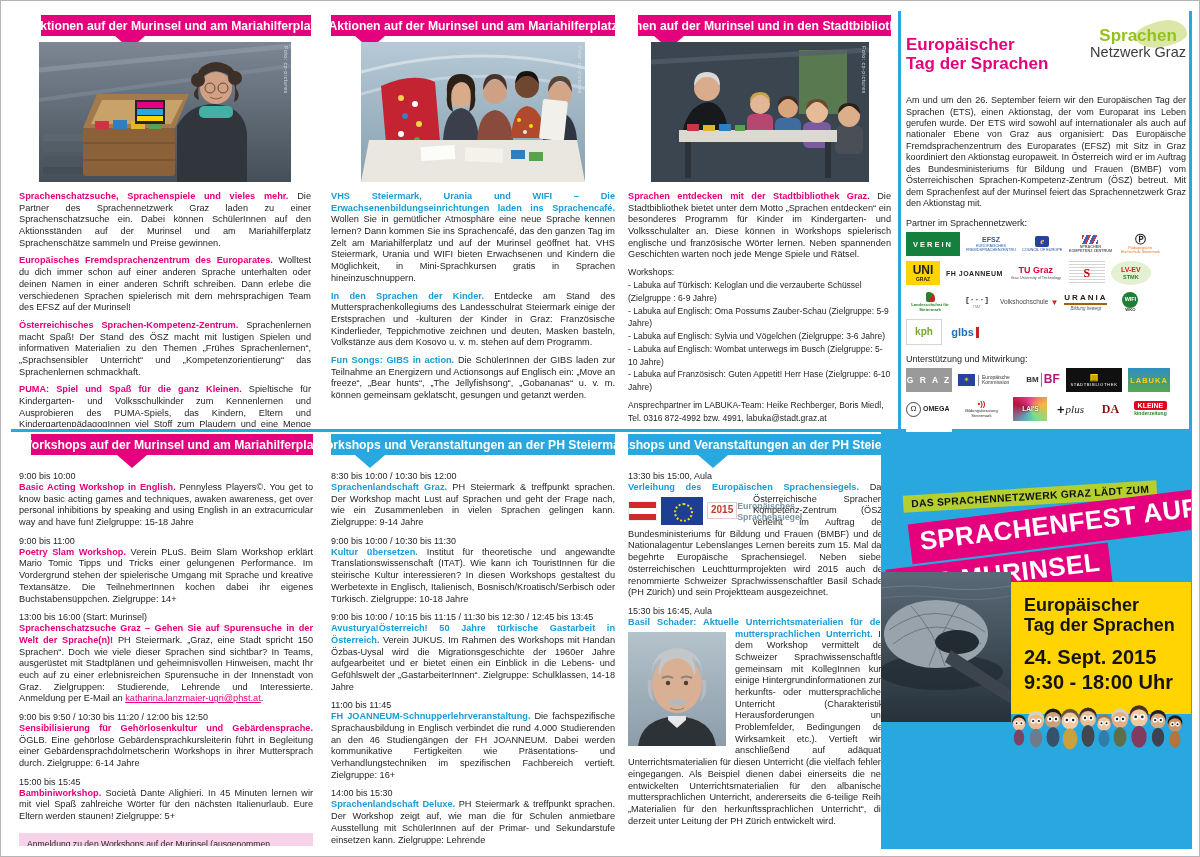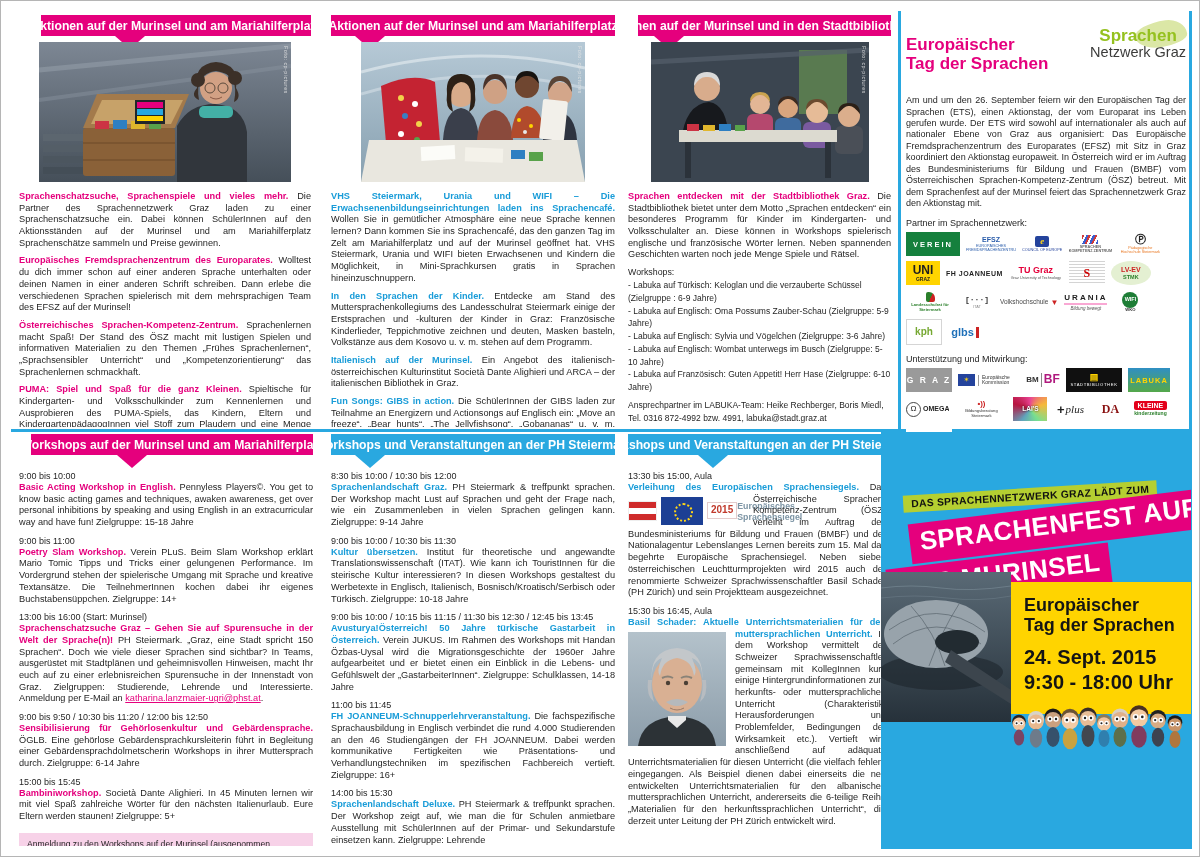--- a/index.html
+++ b/index.html
@@ -111,21 +111,21 @@
   [data-name="logo-lv-ev-stmk"] .t1{color:#c22;font-size:7px}
   [data-name="logo-lv-ev-stmk"] .t2{color:#2a7f2a;font-size:5.5px;font-weight:bold}
   [data-name="logo-landesschulrat"]::before{content:"";width:9px;height:10px;
       background:linear-gradient(115deg,#2a7f2a 55%,#c22 55%);border-radius:2px 6px 2px 2px}
   [data-name="logo-landesschulrat"] .t2{color:#2a7f2a;width:48px;font-weight:bold;font-size:4.2px}
   [data-name="logo-itat"] .t1{font-family:"Liberation Mono",monospace;font-size:8px;color:#333}
   [data-name="logo-itat"] .t2{color:#888}
   [data-name="logo-volkshochschule"]{flex-direction:row;gap:2px}
   [data-name="logo-volkshochschule"] .t1{font-size:6.5px;color:#4a4a4a;font-weight:normal}
   [data-name="logo-volkshochschule"] .t2{color:#c22;font-size:8px;margin:0}
-  [data-name="logo-urania"] .t1{font-size:8px;letter-spacing:2px;border-bottom:2px solid #f9a8d4;padding-bottom:1px}
+  [data-name="logo-urania"] .t1{font-size:8px;letter-spacing:2px;border-bottom:2px solid #a16207;padding-bottom:1px}
   [data-name="logo-urania"] .t2{font-style:italic;font-size:4.5px;color:#555}
   [data-name="logo-wifi"] .t1{background:#1e7d36;color:#fff;border-radius:50%;width:16px;height:16px;
       display:flex;align-items:center;justify-content:center;font-size:5.5px}
   [data-name="logo-wifi"] .t2{font-size:4.2px;font-weight:bold;color:#333;margin:0}
   [data-name="logo-kph"]{border:1px solid #d5d5d5}
   [data-name="logo-kph"] .t1{color:#76a832;font-size:10px}
   [data-name="logo-glbs"] .t1{color:#1d6fb8;font-size:11px;border-right:3px solid #c22;padding-right:2px}
   [data-name="logo-graz"]{background:#9a9a9a;width:46px}
   [data-name="logo-graz"] .t1{color:#fff;font-size:8.5px;letter-spacing:2px}
   [data-name="logo-eu-kommission"]{flex-direction:row;gap:3px}
@@ -285,21 +285,20 @@
         <rect x="150" y="108" width="14" height="9" fill="#2e7fc2"></rect>
           <rect x="168" y="110" width="14" height="9" fill="#58a24a"></rect>
       </svg>
       <span class="credit" data-name="photo-credit">Foto: cp-pictures</span>
     </figure>
 
       <p class="item" data-name="info-paragraph"><span class="lead c-blue" data-name="paragraph-lead">VHS Steiermark, Urania und WIFI – Die Erwachsenenbildungseinrichtungen laden ins Sprachencafé.</span> <span data-name="paragraph-text">Wollen Sie in gemütlicher Atmosphäre eine neue Sprache kennen lernen? Dann kommen Sie ins Sprachencafé, das den ganzen Tag im Zelt am Mariahilferplatz und auf der Murinsel geöffnet hat. VHS Steiermark, Urania und WIFI bieten Erwachsenen und Kindern die Möglichkeit, in Mini-Sprachkursen gratis in Sprachen hineinzuschnuppern.</span></p>
 
       <p class="item" data-name="info-paragraph"><span class="lead c-blue" data-name="paragraph-lead">In den Sprachen der Kinder.</span> <span data-name="paragraph-text">Entdecke am Stand des Muttersprachenkollegiums des Landesschulrat Steiermark einige der Erstsprachen und -kulturen der Kinder in Graz: Französische Kinderlieder, Teppichmotive zeichnen und deuten, Masken basteln, Volkstänze aus dem Kosovo u. v. m. stehen auf dem Programm.</span></p>
 
-      <p class="item" data-name="info-paragraph"><span class="lead c-blue" data-name="paragraph-lead">Italienisch auf der Murinsel.</span> <span data-name="paragraph-text">Ein Angebot des italienisch-österreichischen Kulturinstitut Società Dante Alighieri und ARCA – der italienischen Bibliothek in Graz.</span></p>
 
       <p class="item" data-name="info-paragraph"><span class="lead c-blue" data-name="paragraph-lead">Fun Songs: GIBS in action.</span> <span data-name="paragraph-text">Die SchülerInnen der GIBS laden zur Teilnahme an Energizern und Actionsongs auf Englisch ein: „Move an freeze“, „Bear hunts“, „The Jellyfishsong“, „Gobananas“ u. v. m. können gemeinsam geklatscht, gesungen und getanzt werden.</span></p>
 
   </section>
 
   <section class="col" id="top3" data-name="section-aktionen-3">
     <div class="bar pink" data-name="section-header">
         <span data-name="section-header-label">Aktionen auf der Murinsel und in den Stadtbibliotheken</span>
         <i class="ptr" data-name="header-pointer-icon"></i>
       </div>

